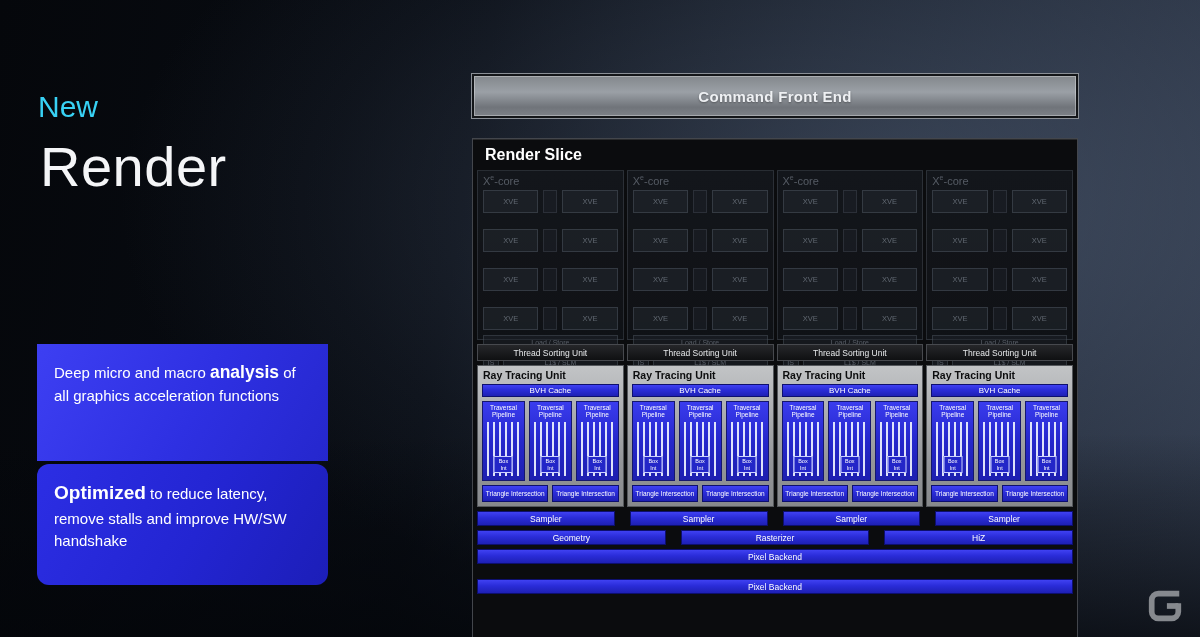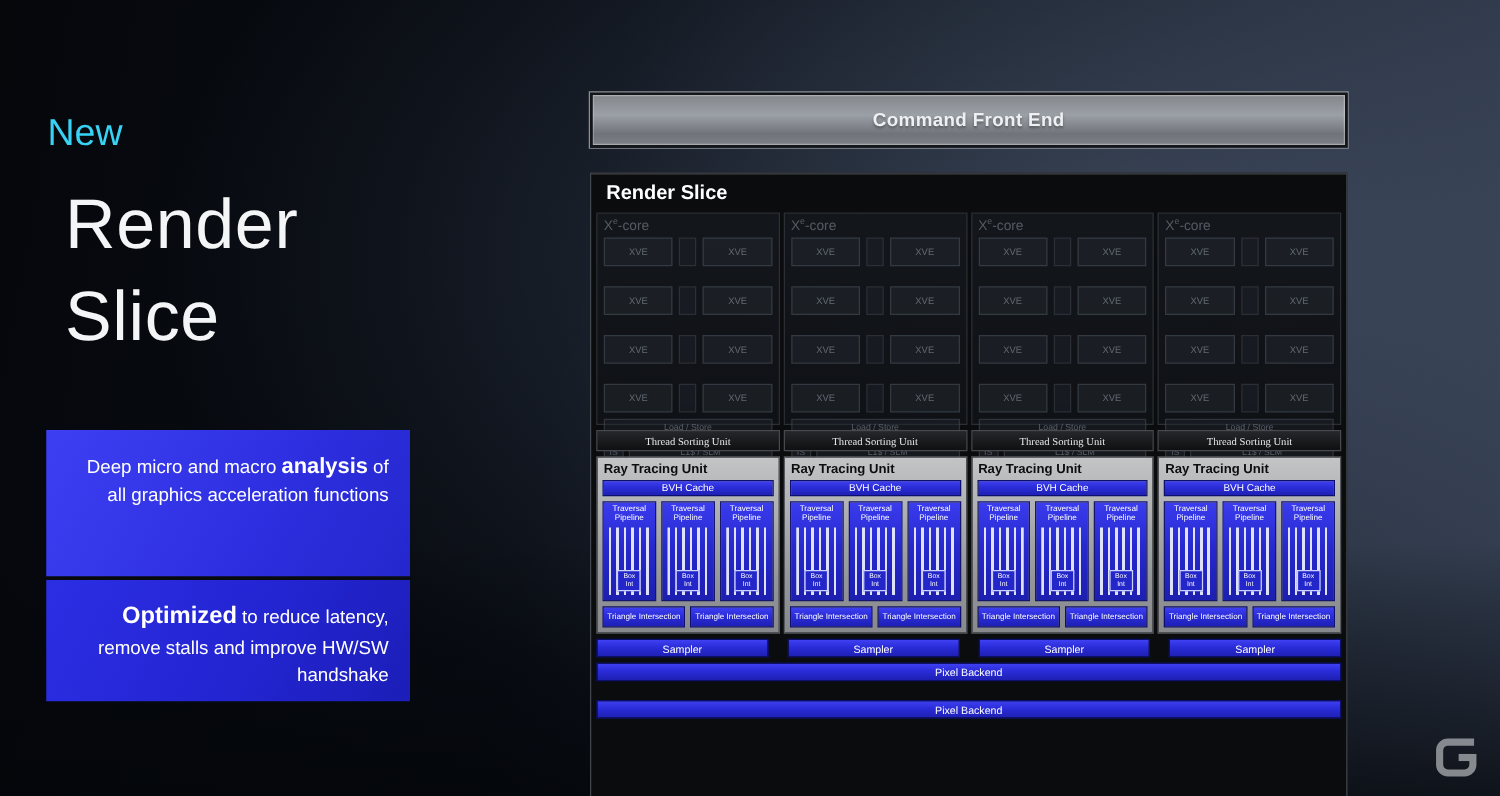--- a/index.html
+++ b/index.html
@@ -6,27 +6,27 @@
   body{
     width:1200px;height:637px;position:relative;overflow:hidden;
     font-family:"Liberation Sans",sans-serif;
     background:
       linear-gradient(180deg, rgba(10,14,20,0) 68%, rgba(3,5,9,.75) 100%),
       radial-gradient(1000px 560px at 75% 32%, rgba(86,100,124,.50), rgba(50,60,78,.18) 58%, rgba(0,0,0,0) 78%),
       linear-gradient(100deg, #05070b 0%, #090d14 38%, #1e2633 72%, #333d4f 100%);
   }
   
   .badge{position:absolute;left:38px;top:90px;color:#38d2f5;font-size:30px;font-weight:400;}
-  .title{position:absolute;left:36px;top:126px;margin:16px;color:#f4f5f7;font-weight:300;
+  .title{position:absolute;left:36px;top:126px;margin:4px;color:#f4f5f7;font-weight:300;
     font-size:56px;line-height:1.33;letter-spacing:.5px;}
   .card{position:absolute;left:37px;width:291px;box-sizing:border-box;padding:15px 17px;
-    color:#fff;font-size:15px;line-height:1.5;text-align:right;}
+    color:#fff;font-size:15px;line-height:1.5;}
   .card p{margin:0;}
   .card1{top:344px;height:117px;background:linear-gradient(120deg,#3d3ff2 0%,#2e30e2 55%,#2527cd 100%);}
-  .card2{top:464px;height:97px;background:linear-gradient(120deg,#2c2ee4 0%,#2325d2 55%,#1c1eb8 100%);}
+  .card2{top:464px;height:121px;background:linear-gradient(120deg,#2c2ee4 0%,#2325d2 55%,#1c1eb8 100%);border-radius:12px;}
   .big{font-size:17.5px;font-weight:700;}
   .big2{font-size:19px;font-weight:700;}
   
   .diagram{position:absolute;left:452px;top:74px;width:606px;padding-left:20px;}
   .cfe{height:44px;box-sizing:border-box;display:flex;align-items:center;justify-content:center;
     color:#eef0f3;font-weight:700;font-size:15px;letter-spacing:.3px;
     border:2px solid #141619;
     box-shadow:0 0 0 1px #8a8f96, inset 0 0 0 1px rgba(255,255,255,.32);
     background:linear-gradient(180deg,#83878c,#9ba0a6 40%,#70747a 78%,#7d8187);
     text-shadow:0 1px 2px rgba(0,0,0,.35);}
@@ -46,21 +46,21 @@
   .xve{height:21px;border:1px solid rgba(120,130,145,.28);background:rgba(35,40,48,.55);
     color:rgba(180,190,205,.45);font-size:7.5px;display:flex;align-items:center;justify-content:center;}
   .mid{border:1px solid rgba(120,130,145,.20);background:rgba(30,34,42,.5);}
   .ls,.is,.slm{height:13px;border:1px solid rgba(120,130,145,.25);background:rgba(32,36,44,.5);
     color:rgba(180,190,205,.42);font-size:7px;display:flex;align-items:center;justify-content:center;}
   .ls{margin-top:5px;}
   .xc-bottom{display:grid;grid-template-columns:16px 1fr;gap:4px;margin-top:5px;}
   
   .tsu{height:15px;margin-bottom:4px;border:1px solid #47494e;
     background:linear-gradient(180deg,#26272a,#0f1012);
-    color:#e6e8ea;font-size:8.5px;display:flex;align-items:center;justify-content:center;font-family:Liberation Serif, serif;}
+    color:#e6e8ea;font-size:8.5px;display:flex;align-items:center;justify-content:center;}
   
   .rtu{background:linear-gradient(180deg,#c2c4c6,#939598 70%,#87898c);
     border:1px solid #55585c;padding-bottom:4px;}
   .rtu-title{color:#0c0d0e;font-weight:700;font-size:10.5px;padding:3px 5px 3px;}
   .bvh{margin:0 4px 4px;height:13px;font-size:8px;}
   .bluecell{background:linear-gradient(180deg,#3f41f2,#2a2cd8 45%,#1e20b4);
     border:1px solid #0d0f6e;color:#fff;display:flex;align-items:center;justify-content:center;
     box-sizing:border-box;}
   .pipes{display:grid;grid-template-columns:repeat(3,1fr);gap:4px;margin:0 4px;}
   .pipe{height:80px;position:relative;background:linear-gradient(180deg,#3a3cee,#2527cc 50%,#1d1fb0);
@@ -91,21 +91,21 @@
   
   .watermark{position:absolute;right:16px;bottom:12px;display:flex;align-items:center;gap:9px;
     color:#96999e;opacity:.88;font-weight:700;font-size:37px;
     font-family:"Liberation Sans","DejaVu Sans",sans-serif;}
   .watermark svg{display:block;}
 </style>
 </head>
 <body>
 
 <div class="badge">New</div>
-<h1 class="title"><span>Render</span><br><span>Slice</span></h1>
+<h1 class="title"><span>Render</span><br></h1>
 
 <div class="card card1">
   <p><span>Deep micro and macro </span><strong class="big">analysis</strong><span> of all graphics acceleration functions</span></p>
 </div>
 <div class="card card2">
   <p><strong class="big2">Optimized</strong><span> to reduce latency, remove stalls and improve HW/SW handshake</span></p>
 </div>
 
 <div class="diagram">
   <div class="cfe">
@@ -317,20 +317,25 @@
       </div>
     </div>
   </div>
 </div>
     <div class="row samplers" id="samplers">
         <div class="bluebar bluecell">Sampler</div>
         <div class="bluebar bluecell">Sampler</div>
         <div class="bluebar bluecell">Sampler</div>
         <div class="bluebar bluecell">Sampler</div>
       </div>
+    <div class="row geo">
+      <div class="bluebar bluecell">Geometry</div>
+      <div class="bluebar bluecell">Rasterizer</div>
+      <div class="bluebar bluecell">HiZ</div>
+    </div>
     <div class="row pixels">
       <div class="bluebar bluecell">Pixel Backend</div>
       <div class="bluebar bluecell">Pixel Backend</div>
     </div>
   </div>
   <div class="reflection"></div>
 </div>
 
 <div class="watermark">
   <svg width="38" height="38" viewBox="0 0 40 40">

